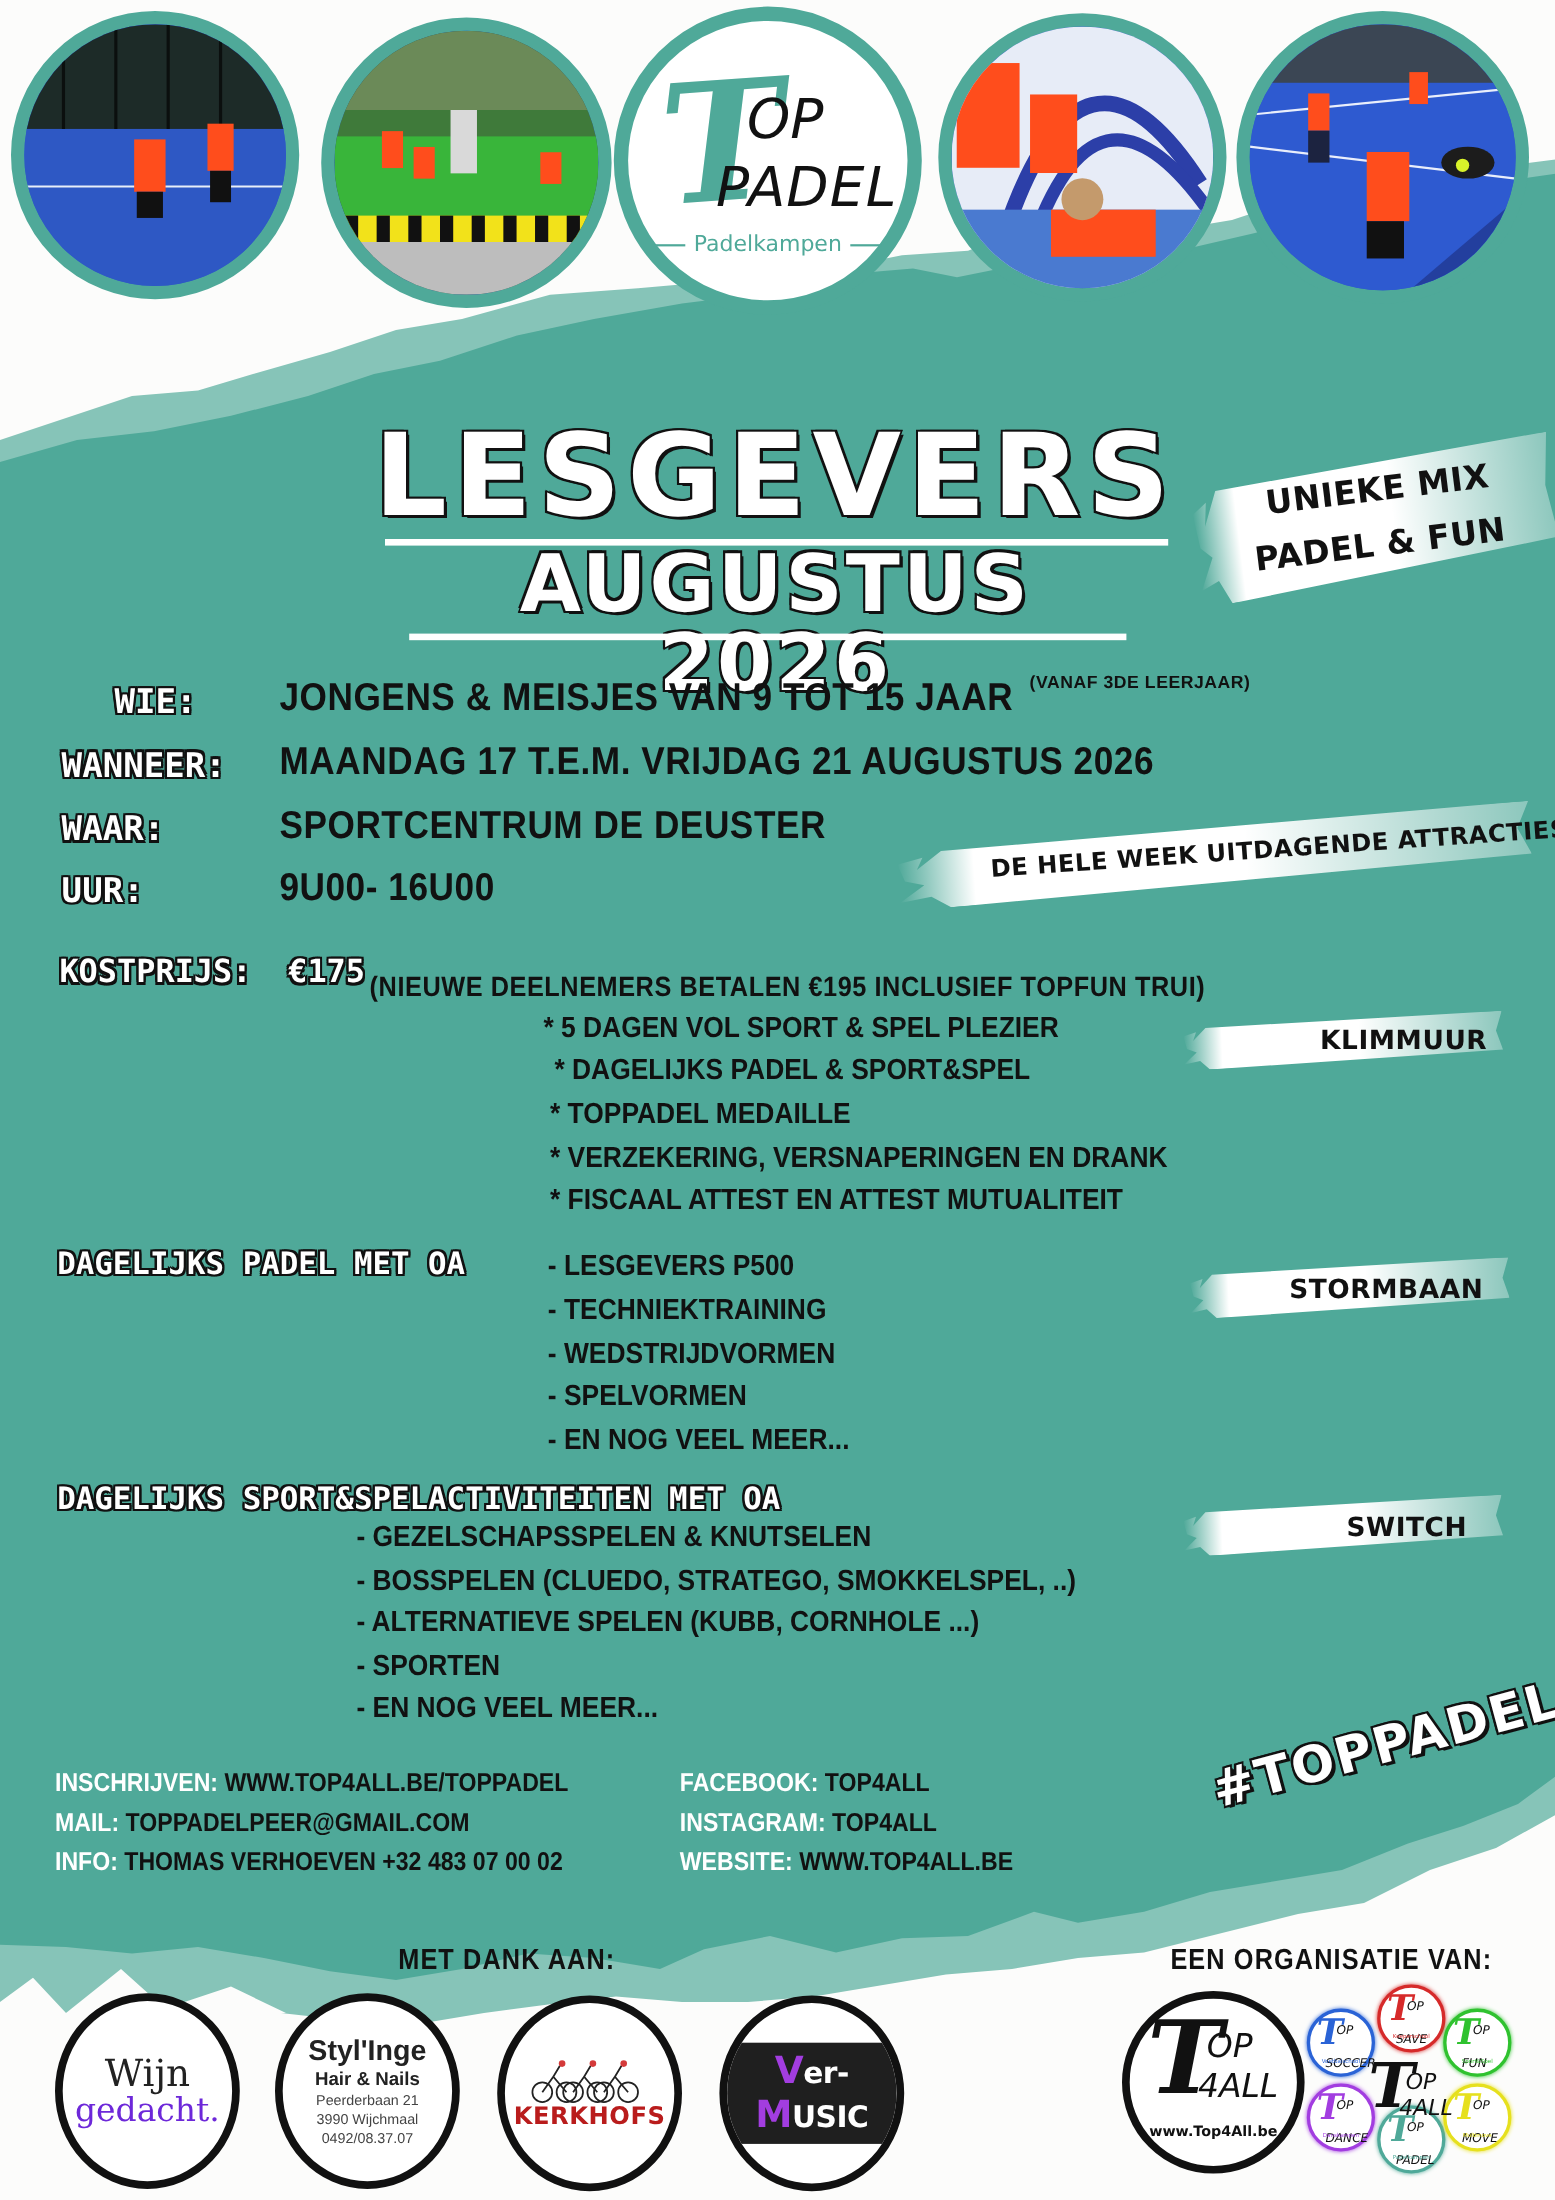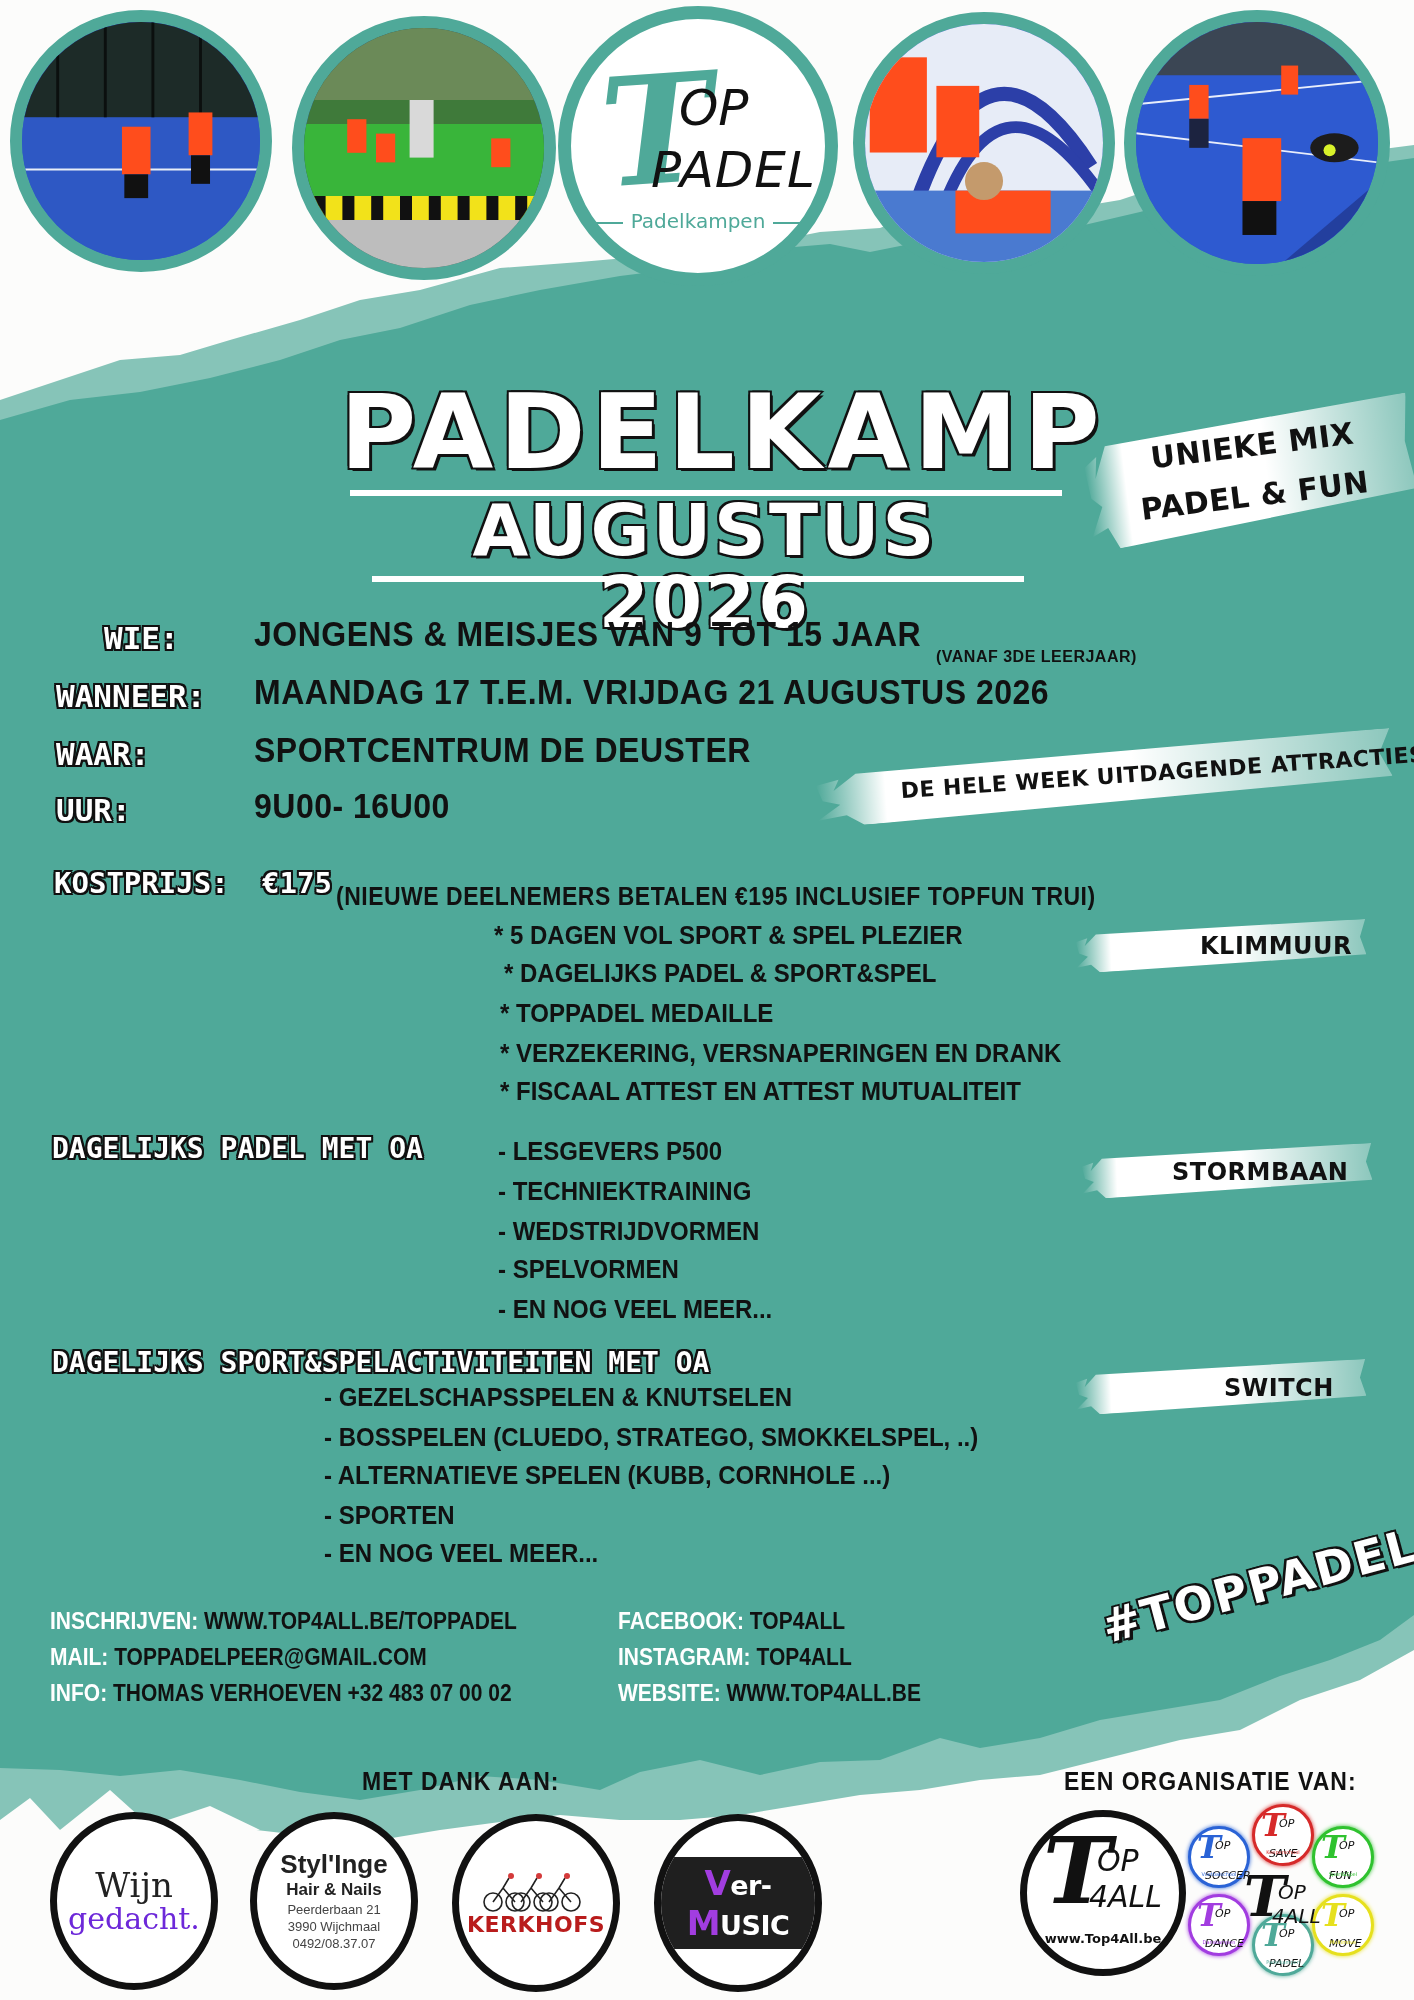--- a/index.html
+++ b/index.html
@@ -214,32 +214,32 @@
       <rect x="22" y="40" width="8" height="12" fill="#1c2340"></rect>
     <rect x="60" y="18" width="7" height="12" fill="#ff4d1c"></rect>
     <rect x="44" y="48" width="16" height="26" fill="#ff4d1c"></rect>
       <rect x="44" y="74" width="14" height="14" fill="#111"></rect>
     <ellipse cx="82" cy="52" rx="10" ry="6" fill="#1c1c1c"></ellipse>
       <circle cx="80" cy="53" r="2.5" fill="#d8f22a"></circle>
     <polygon points="60,100 100,66 100,100" fill="#233f9e"></polygon>
   </svg>
 </div>
 
-<div class="headline headline-1">PADELKAMP</div>
+<div class="headline headline-1">LESGEVERS</div>
 <div class="rule" style="left:350px; top:490px; width:712px;"></div>
 <div class="headline headline-2">AUGUSTUS 2026</div>
 <div class="rule" style="left:372px; top:576px; width:652px;"></div>
 
 <div class="brush" style="left:1086px; top:412px; width:328px; height:120px; transform: rotate(-7deg);"></div>
 <div class="brush-text" style="left:1150px; top:428px; font-size:30px; transform: rotate(-7deg);">UNIEKE MIX</div>
 <div class="brush-text" style="left:1140px; top:478px; font-size:30px; transform: rotate(-7deg);">PADEL &amp; FUN</div>
 
 <div class="label-out info-lbl" style="left:56px; top:620px;padding-left:48px;">WIE:</div>
 <div class="val info-val" style="left:254px; top:614px;">JONGENS &amp; MEISJES VAN 9 TOT 15 JAAR</div>
-<div class="val small-note" style="left:936px; top:648px;">(VANAF 3DE LEERJAAR)</div>
+<div class="val small-note" style="left:936px; top:612px;">(VANAF 3DE LEERJAAR)</div>
 
 <div class="label-out info-lbl" style="left:56px; top:678px;">WANNEER:</div>
 <div class="val info-val" style="left:254px; top:672px;">MAANDAG 17 T.E.M. VRIJDAG 21 AUGUSTUS 2026</div>
 
 <div class="label-out info-lbl" style="left:56px; top:736px;">WAAR:</div>
 <div class="val info-val" style="left:254px; top:730px;">SPORTCENTRUM DE DEUSTER</div>
 
 <div class="label-out info-lbl" style="left:56px; top:792px;">UUR:</div>
 <div class="val info-val" style="left:254px; top:786px;">9U00- 16U00</div>
 

